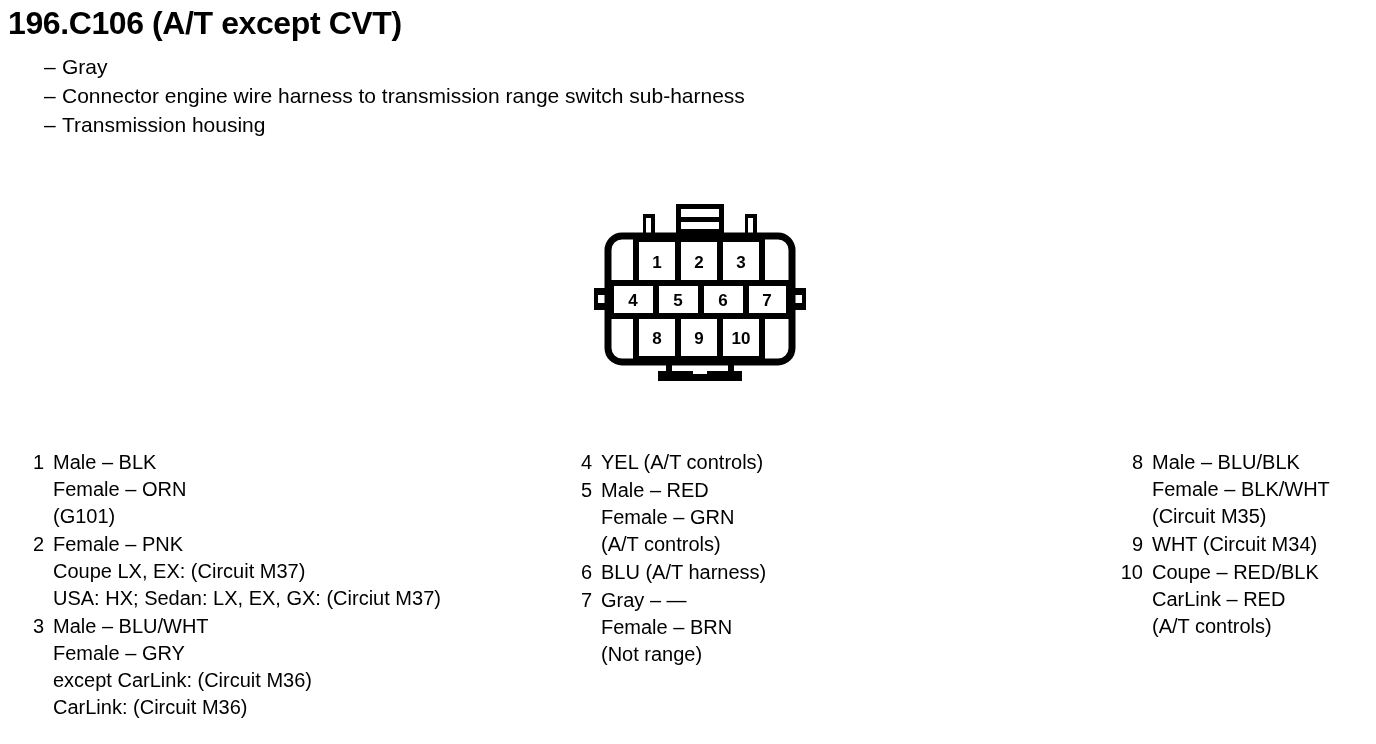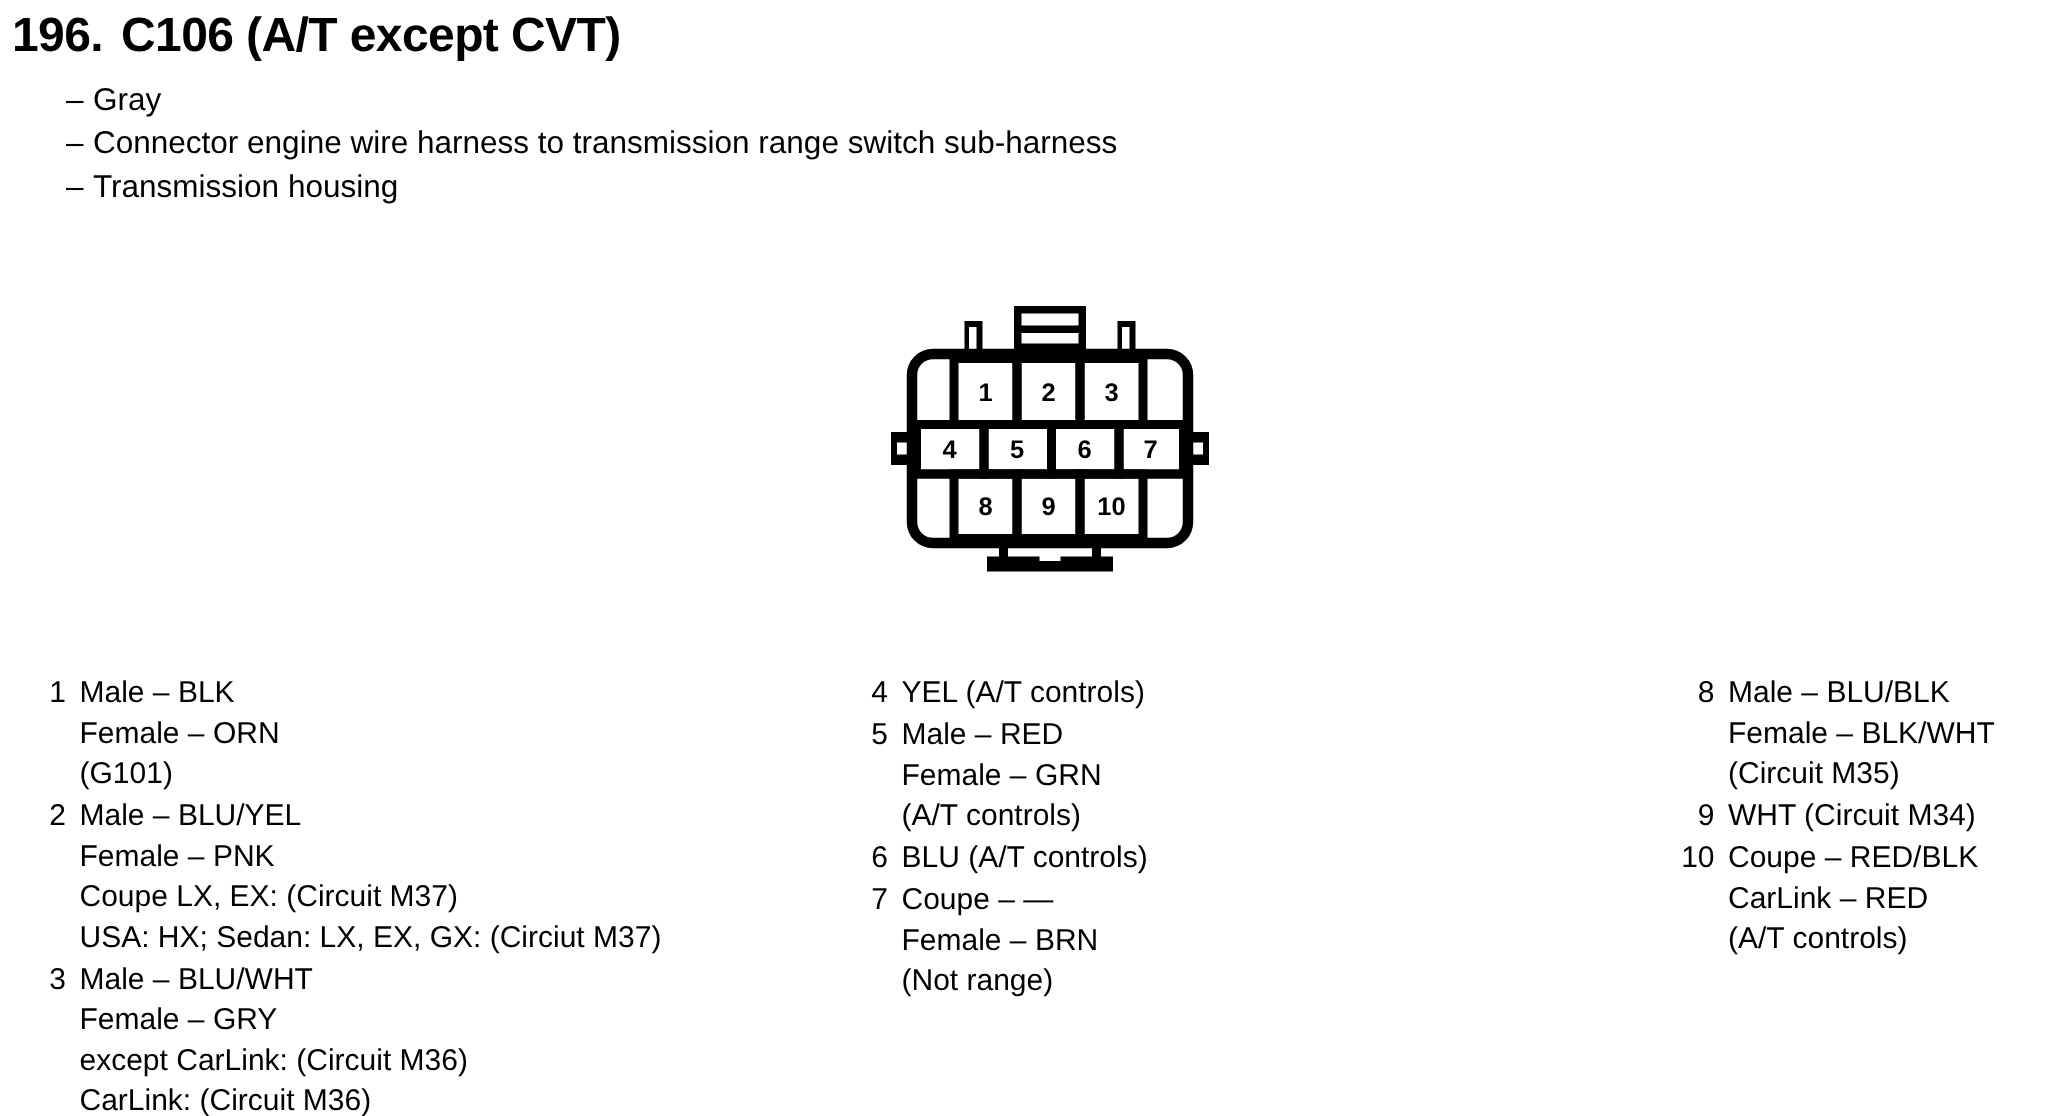--- a/index.html
+++ b/index.html
@@ -28,21 +28,21 @@
     font-weight: bold;
     letter-spacing: -0.4px;
     line-height: 38px;
     white-space: nowrap;
   }
   #title-number {
     display: inline;
   }
   #title-text {
     display: inline;
-    margin-left: 12px;
+    margin-left: 0;
   }
 
   #subtitle-list {
     margin-top: 10px;
     margin-left: 36px;
   }
   .subtitle-row {
     font-size: 21px;
     line-height: 29px;
     white-space: nowrap;
@@ -200,21 +200,20 @@
       <div class="pin-number">1</div>
       <div class="pin-lines">
         <div class="pin-line">Male – BLK</div>
         <div class="pin-line">Female – ORN</div>
         <div class="pin-line">(G101)</div>
       </div>
     </div>
     <div class="pin-entry">
       <div class="pin-number">2</div>
       <div class="pin-lines">
-        <div class="pin-line">Male – BLU/YEL</div>
         <div class="pin-line">Female – PNK</div>
         <div class="pin-line">Coupe LX, EX: (Circuit M37)</div>
         <div class="pin-line">USA: HX; Sedan: LX, EX, GX: (Circiut M37)</div>
       </div>
     </div>
     <div class="pin-entry">
       <div class="pin-number">3</div>
       <div class="pin-lines">
         <div class="pin-line">Male – BLU/WHT</div>
         <div class="pin-line">Female – GRY</div>
@@ -234,27 +233,27 @@
       <div class="pin-number">5</div>
       <div class="pin-lines">
         <div class="pin-line">Male – RED</div>
         <div class="pin-line">Female – GRN</div>
         <div class="pin-line">(A/T controls)</div>
       </div>
     </div>
     <div class="pin-entry">
       <div class="pin-number">6</div>
       <div class="pin-lines">
-        <div class="pin-line">BLU (A/T controls)</div>
+        <div class="pin-line">BLU (A/T harness)</div>
       </div>
     </div>
     <div class="pin-entry">
       <div class="pin-number">7</div>
       <div class="pin-lines">
-        <div class="pin-line">Coupe – —</div>
+        <div class="pin-line">Gray – —</div>
         <div class="pin-line">Female – BRN</div>
         <div class="pin-line">(Not range)</div>
       </div>
     </div>
   </div>
 <div class="legend-column" id="legend-column-right">
     <div class="pin-entry">
       <div class="pin-number">8</div>
       <div class="pin-lines">
         <div class="pin-line">Male – BLU/BLK</div>

